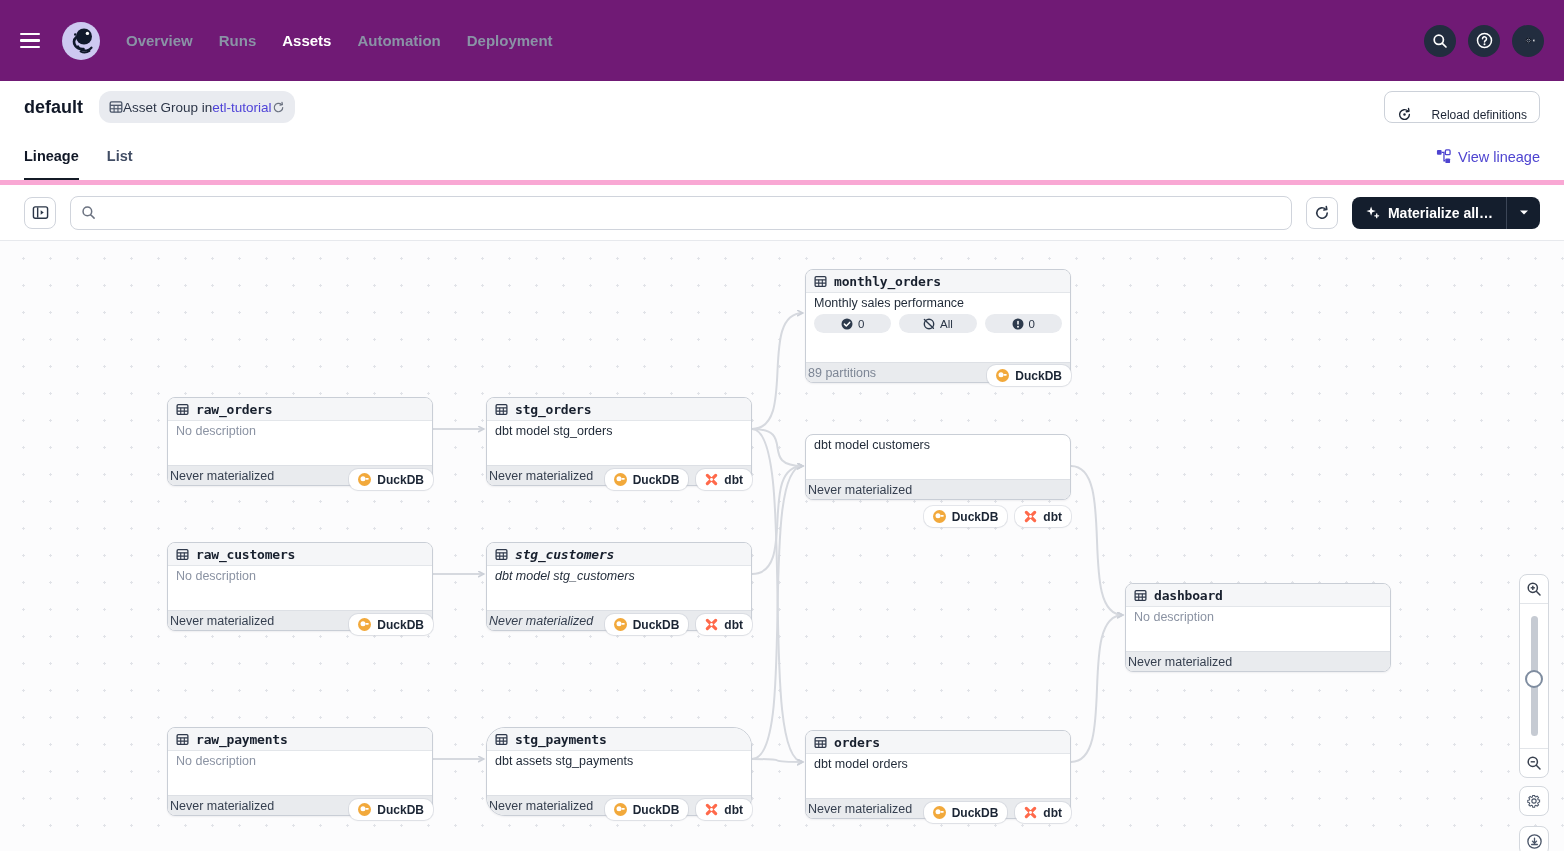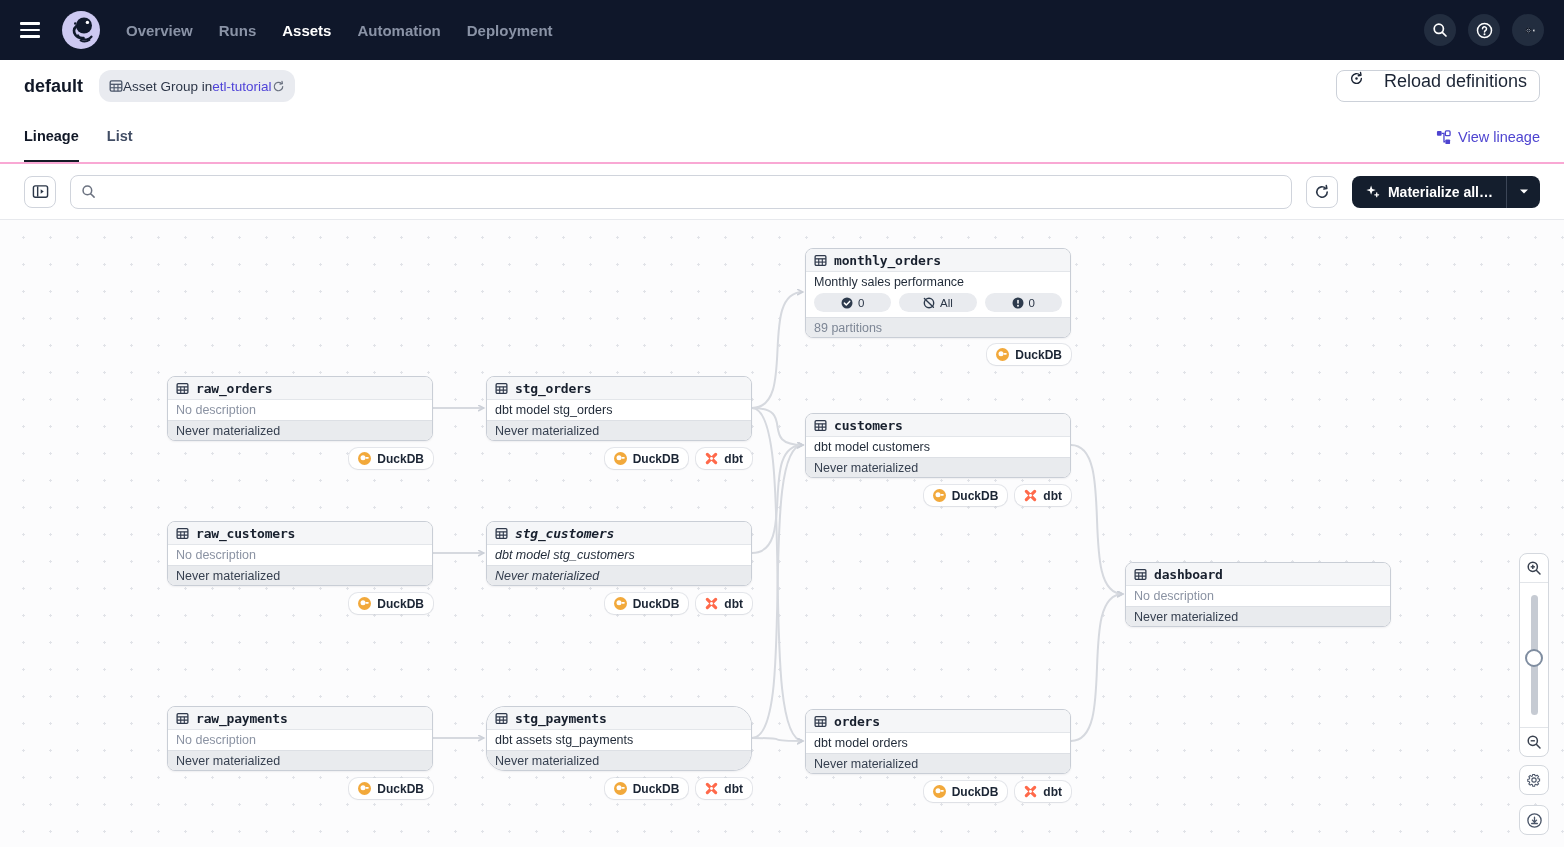--- a/index.html
+++ b/index.html
@@ -1,38 +1,38 @@
 <!DOCTYPE html>
 <html><head>
 <meta charset="utf-8">
 <style>
   * { margin:0; padding:0; box-sizing:border-box; }
   html,body { width:1564px; height:851px; overflow:hidden; }
   body { font-family:"Liberation Sans",sans-serif; background:#fff; color:#1b2434; }
 
   
-  .topbar { height:60px; background:#0f172a; display:flex; align-items:center; padding:0 20px; }
+  .topbar { height:81px; background:#701a75; display:flex; align-items:center; padding:0 20px; }
   .hamburger { width:26px; height:26px; display:flex; flex-direction:column; justify-content:center; gap:4px; cursor:pointer; margin-right:16px; }
   .hamburger span { display:block; width:20px; height:2.4px; background:#fff; border-radius:1px; }
   .logo { width:38px; height:38px; margin-right:26px; cursor:pointer; }
   .nav-items { display:flex; align-items:center; gap:26px; }
   .nav-item { font-size:15px; font-weight:600; color:#8a93a6; cursor:pointer; }
   .nav-item.active { color:#ffffff; font-weight:700; }
   .topbar-right { margin-left:auto; display:flex; gap:12px; }
   .circle-btn { width:32px; height:32px; border-radius:50%; background:#222d3f; display:flex; align-items:center; justify-content:center; cursor:pointer; }
 
   
   .page-header { height:52px; display:flex; align-items:center; padding:0 24px; }
   .ph-title { font-size:18px; font-weight:700; color:#111827; }
   .group-pill { margin-left:16px; background:#e9ebf0; border-radius:12px; height:24px; display:flex; align-items:center; gap:0; padding:16px 10px; font-size:13.5px; color:#2d3648; }
   .group-pill .link { color:#4f43d8; cursor:pointer; }
-  .reload-btn { margin-left:auto; border:1px solid #ccd1d9; border-radius:8px; height:32px; padding:0 12px; display:flex; align-items:flex-start; gap:20px; font-size:18px; color:#1b2434; background:#fff; cursor:pointer; }
+  .reload-btn { margin-left:auto; border:1px solid #ccd1d9; border-radius:8px; height:32px; padding:0 12px; display:flex; align-items:flex-end; gap:20px; font-size:12px; color:#1b2434; background:#fff; cursor:pointer; }
 
   
-  .tabs-row { height:52px; display:flex; align-items:stretch; padding:0 24px; border-bottom:2px solid #f9a8d4; }
+  .tabs-row { height:52px; display:flex; align-items:stretch; padding:0 24px; border-bottom:5px solid #f9a8d4; }
   .tab { margin-right:28px; font-size:14.5px; font-weight:700; color:#111827; display:flex; align-items:center; border-bottom:2.5px solid transparent; cursor:pointer; }
   .tab.active { border-bottom-color:#141b26; }
   .tab.inactive { color:#414d64; font-weight:600; }
   .view-lineage { margin-left:auto; display:flex; align-items:center; gap:7px; color:#4e44d0; font-size:14.5px; cursor:pointer; }
 
   
   .toolbar { height:56px; display:flex; align-items:center; padding:0 24px; gap:14px; border-bottom:1px solid #e7e9ed; }
   .tool-btn { width:32px; height:32px; border:1px solid #d0d4dc; border-radius:8px; background:#fff; display:flex; align-items:center; justify-content:center; cursor:pointer; flex:none; }
   .search-box { flex:1; height:34px; border:1px solid #d0d4dc; border-radius:8px; display:flex; align-items:center; padding:0 10px; gap:8px; background:#fff; }
   .search-box input { flex:1; border:none; outline:none; font-family:"DejaVu Sans Mono",monospace; font-size:13px; color:#39414f; background:transparent; }
@@ -48,21 +48,21 @@
   #edge-svg { position:absolute; inset:0; }
 
   .asset-node { position:absolute; width:266px; background:#fff; border:1px solid #c9ced6; border-radius:8px;
     box-shadow:0 1px 2px rgba(16,24,40,.06); overflow:hidden; cursor:pointer; }
   .n-header { display:flex; align-items:center; gap:7px; padding:0 8px; background:#f5f6f8; border-bottom:1px solid #e3e6ea; height:23px;text-align:right; }
   .n-name { font-family:"DejaVu Sans Mono",monospace; font-weight:700; font-size:13px; color:#18202e; letter-spacing:-.2px; }
   .n-desc { padding:0 8px; font-size:12.5px; color:#1f2937; height:20px; display:flex; align-items:center; }
   .n-desc.muted { color:#8b93a3; }
   .n-pills { display:flex; gap:8px; padding:1px 8px 5px; }
   .pill { flex:1; background:#e9ebef; border-radius:10px; height:19px; display:flex; align-items:center; justify-content:center; gap:5px; font-size:11.5px; color:#2b3647; }
-  .n-footer { padding:0 8px; background:#e9ebee; border-top:1px solid #dde0e5; font-size:12.5px; color:#353f4f; height:20px; display:flex; align-items:center; }
+  .n-footer { padding:0 2px; background:#e9ebee; border-top:1px solid #dde0e5; font-size:12.5px; color:#353f4f; height:20px; display:flex; align-items:center;margin-top:24px; }
   .n-footer.muted { color:#7d8695; }
 
   .badge-row { position:absolute; width:266px; display:flex; gap:8px; justify-content:flex-end; }
   .mini-badge { background:#fff; border-radius:9px; height:21px; padding:0 9px; display:flex; align-items:center; gap:6px;
     font-size:12px; font-weight:700; color:#1b2534; box-shadow:0 0 0 1px rgba(199,204,213,.45), 0 1px 2px rgba(0,0,0,.05); cursor:pointer; }
 
   
   .zoom-panel { position:absolute; right:15px; top:333px; width:30px; background:#fff; border:1px solid #d4d8de; border-radius:8px; display:flex; flex-direction:column; align-items:center; }
   .zp-btn { width:28px; height:28px; display:flex; align-items:center; justify-content:center; cursor:pointer; }
   .zp-slider { height:146px; width:100%; border-top:1px solid #e2e5e9; border-bottom:1px solid #e2e5e9; position:relative; display:flex; justify-content:center; }
@@ -317,30 +317,20 @@
         </div>
         <div class="mini-badge">
           <svg width="13" height="13" viewBox="0 0 14 14">
             <path d="M2.5 2.5 L11.5 11.5 M11.5 2.5 L2.5 11.5" stroke="#ff694a" stroke-width="3.4" stroke-linecap="round"></path>
             <circle cx="7" cy="7" r="1.6" fill="#fff"></circle>
           </svg>
           <span>dbt</span>
         </div>
       </div>
       <div class="asset-node" style="left: 805px; top: 193px;">
-        <div class="n-header">
-          <svg width="13" height="13" viewBox="0 0 14 14">
-            <rect x="1.2" y="1.8" width="11.6" height="10.4" rx="1.2" fill="none" stroke="#303a4c" stroke-width="1.4"></rect>
-            <line x1="1.2" y1="5.2" x2="12.8" y2="5.2" stroke="#303a4c" stroke-width="1.4"></line>
-            <line x1="5.1" y1="5.2" x2="5.1" y2="12.2" stroke="#303a4c" stroke-width="1.2"></line>
-            <line x1="8.95" y1="5.2" x2="8.95" y2="12.2" stroke="#303a4c" stroke-width="1.2"></line>
-            <line x1="1.2" y1="8.7" x2="12.8" y2="8.7" stroke="#303a4c" stroke-width="1.2"></line>
-          </svg>
-          <span class="n-name">customers</span>
-        </div>
         <div class="n-desc">dbt model customers</div>
         <div class="n-footer">Never materialized</div>
       </div>
       <div class="badge-row" style="left: 805px; top: 265px;">
         <div class="mini-badge">
           <svg width="13" height="13" viewBox="0 0 13 13">
             <circle cx="6.5" cy="6.5" r="6.5" fill="#f2a93b"></circle>
             <circle cx="5" cy="5.8" r="2.5" fill="#fff"></circle>
             <rect x="7.4" y="5" width="3.4" height="1.7" rx=".85" fill="#fff"></rect>
           </svg>

